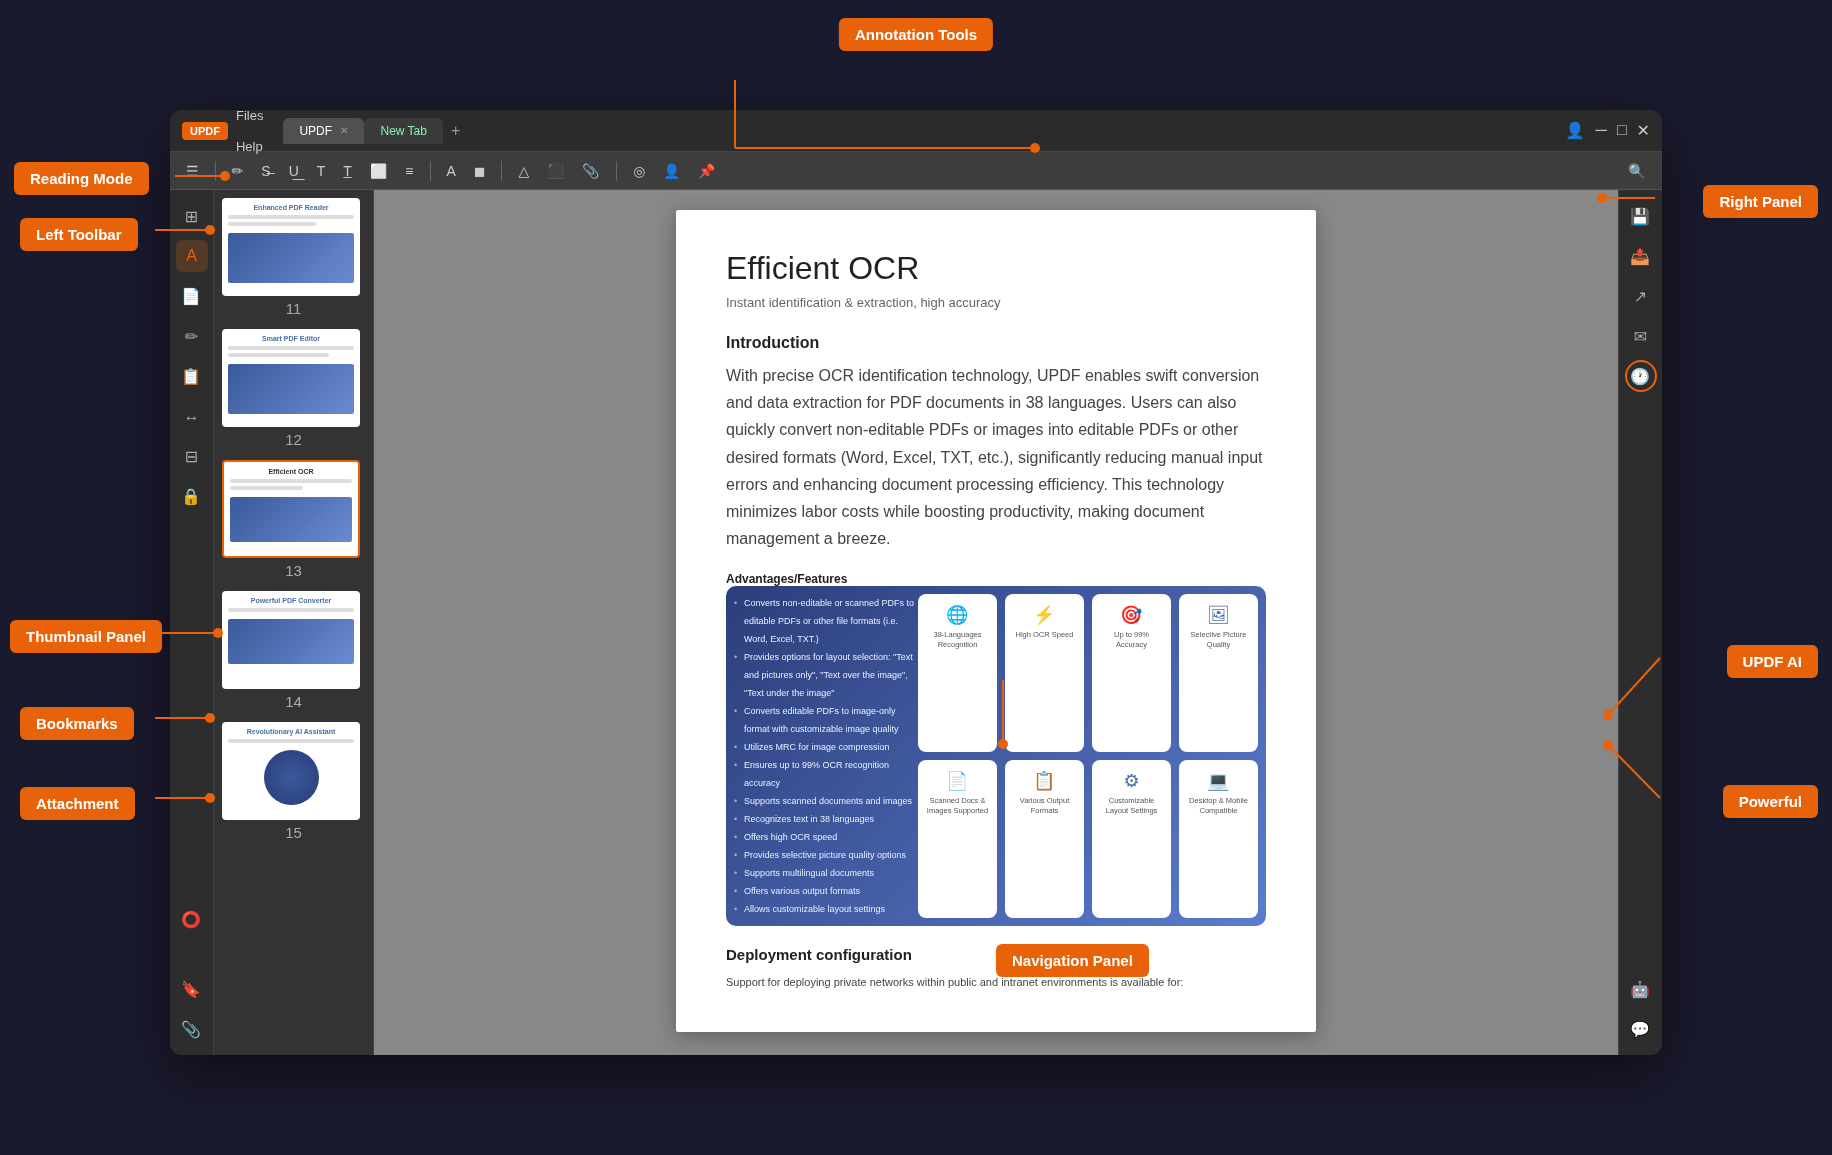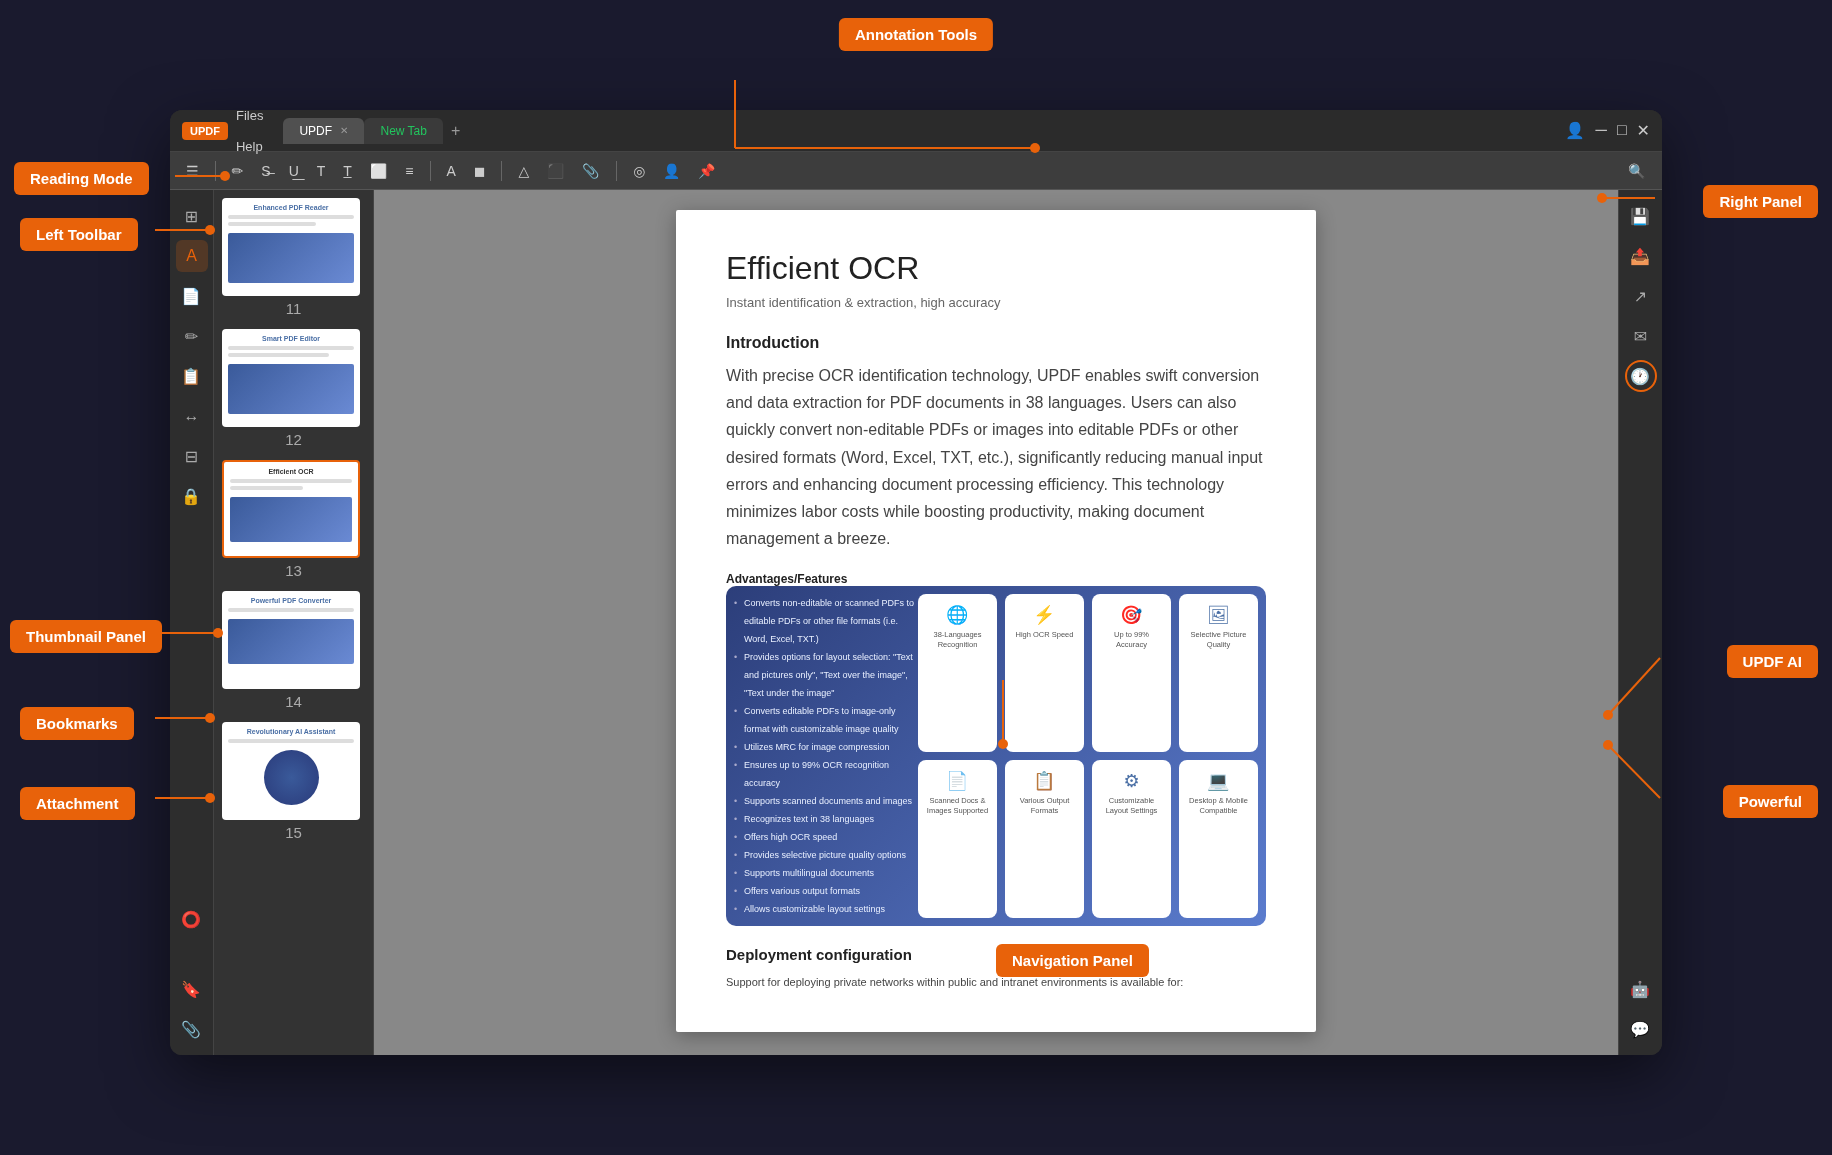--- a/index.html
+++ b/index.html
@@ -93,21 +93,21 @@
 
     .title-bar-tabs {
       display: flex;
       align-items: center;
       margin-left: 20px;
       flex: 1;
     }
 
     .tab-item {
       background: #3a3a3a;
-      color: #22c55e;
+      color: #86efac;
       font-size: 12px;
       padding: 6px 16px;
       border-radius: 6px 6px 0 0;
       display: flex;
       align-items: center;
       gap: 8px;
       cursor: pointer;
     }
 
     .tab-item.active {

